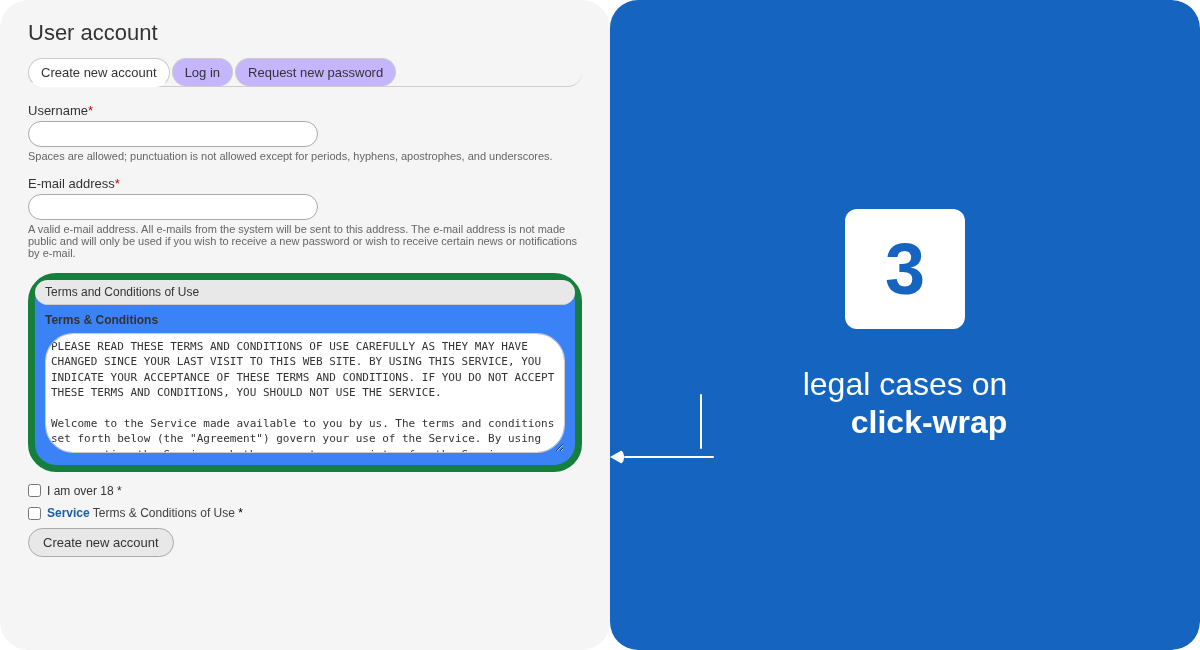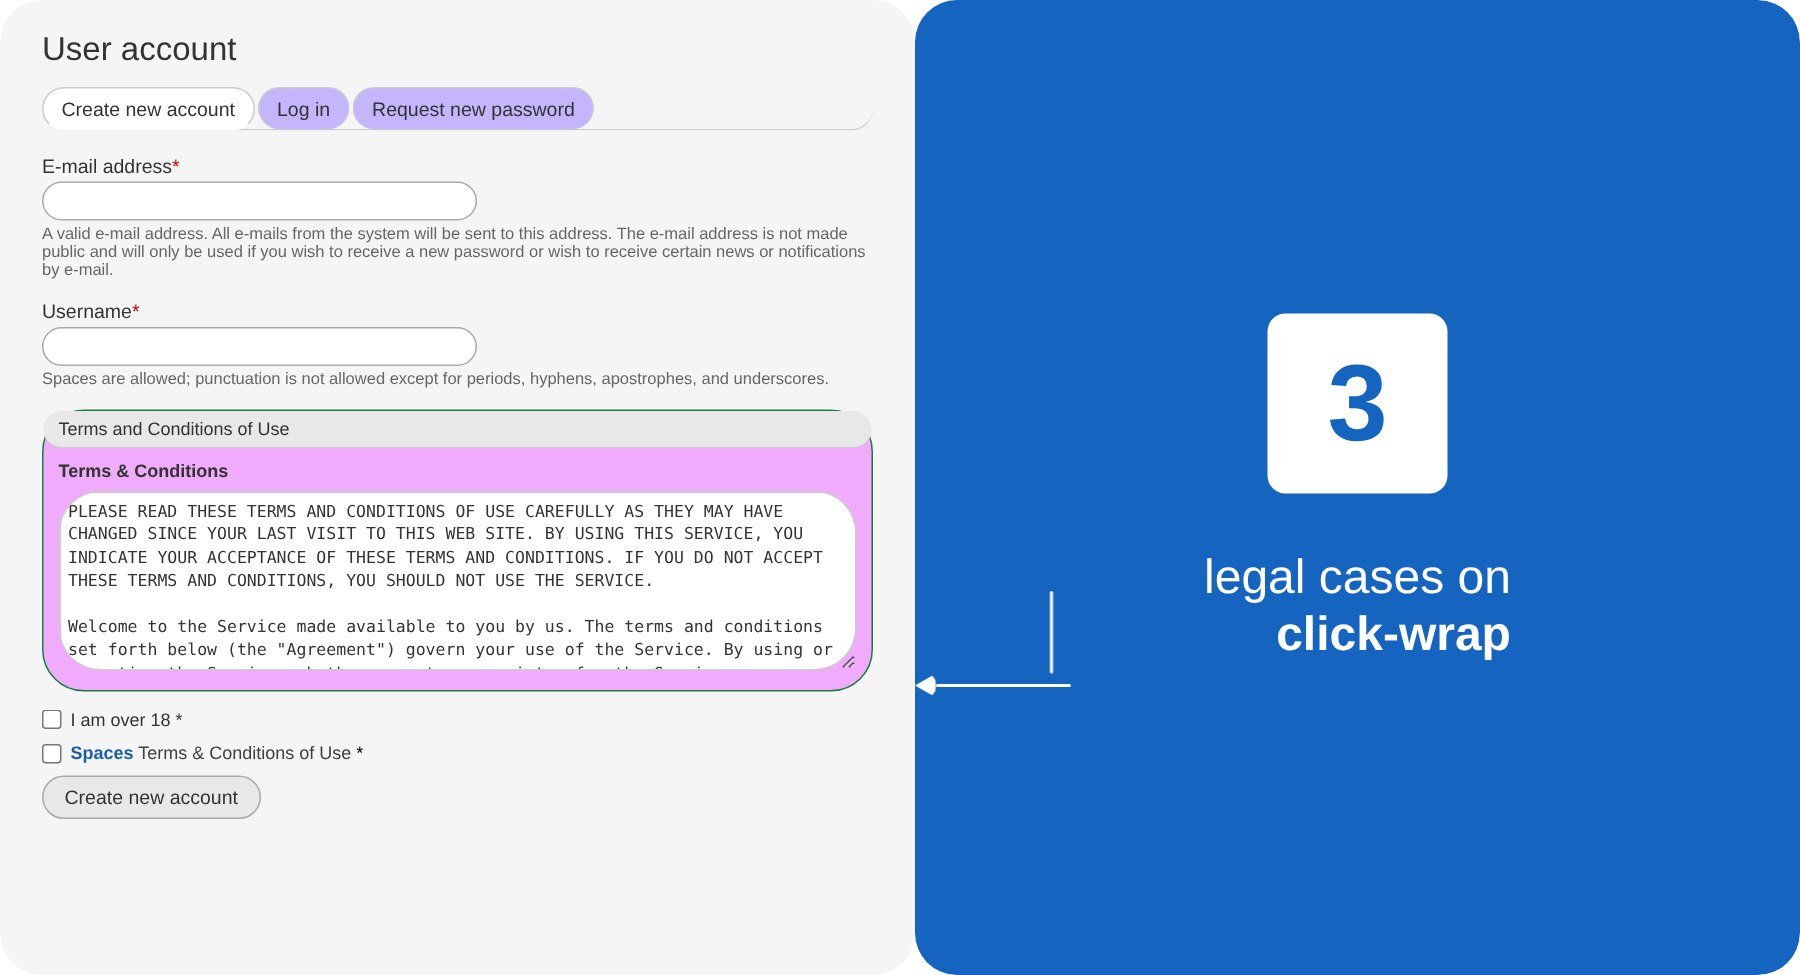--- a/index.html
+++ b/index.html
@@ -72,22 +72,22 @@
       background: #fff;
     }
     .field-hint {
       font-size: 11px;
       color: #666;
       margin-top: 3px;
     }
 
     
     .terms-container {
-      border: 1px solid #15803d;
-      background: #f0abfc;
+      border: 7px solid #15803d;
+      background: #3b82f6;
       margin-bottom: 12px;
     }
     .terms-header {
       background: #e8e8e8;
       padding: 5px 10px;
       font-size: 12px;
       color: #333;
       border-bottom: 1px solid #ccc;
     }
     .terms-inner {
@@ -210,33 +210,33 @@
       <span>Log in</span>
     </div>
     <div class="tab">
       <span>Request new password</span>
     </div>
   </div>
 
   
   <div class="field-group">
     <div class="field-label">
+      <span>Username</span><span class="required">*</span>
+    </div>
+    <input class="field-input" type="text" style="">
+    <div class="field-hint">Spaces are allowed; punctuation is not allowed except for periods, hyphens, apostrophes, and underscores.</div>
+  </div>
+
+  
+  <div class="field-group">
+    <div class="field-label">
       <span>E-mail address</span><span class="required">*</span>
     </div>
     <input class="field-input" type="email" style="">
     <div class="field-hint">A valid e-mail address. All e-mails from the system will be sent to this address. The e-mail address is not made public and will only be used if you wish to receive a new password or wish to receive certain news or notifications by e-mail.</div>
-  </div>
-
-  
-  <div class="field-group">
-    <div class="field-label">
-      <span>Username</span><span class="required">*</span>
-    </div>
-    <input class="field-input" type="text" style="">
-    <div class="field-hint">Spaces are allowed; punctuation is not allowed except for periods, hyphens, apostrophes, and underscores.</div>
   </div>
 
   
   <div class="terms-container">
     <div class="terms-header">Terms and Conditions of Use</div>
     <div class="terms-inner">
       <div class="terms-title">Terms &amp; Conditions</div>
       <textarea class="terms-textarea" readonly="" style="">PLEASE READ THESE TERMS AND CONDITIONS OF USE CAREFULLY AS THEY MAY HAVE CHANGED SINCE YOUR LAST VISIT TO THIS WEB SITE. BY USING THIS SERVICE, YOU INDICATE YOUR ACCEPTANCE OF THESE TERMS AND CONDITIONS. IF YOU DO NOT ACCEPT THESE TERMS AND CONDITIONS, YOU SHOULD NOT USE THE SERVICE.
 
 Welcome to the Service made available to you by us. The terms and conditions set forth below (the "Agreement") govern your use of the Service. By using or operating the Service, whether or not you register for the Service, you expressly agree to be bound by this Agreement and to follow all its terms and conditions and any applicable laws and regulations governing the Service. If you do not agree with any of the following terms, your sole recourse is not to use the Service. If you have any questions about these Terms of Service, contact us.
@@ -250,21 +250,21 @@
     <input type="checkbox" style="">
     <span>
       <span>I am over 18</span><span class="required"> *</span>
     </span>
   </div>
 
   
   <div class="accept-checkbox-row">
     <input type="checkbox" style="">
     <label class="accept-label">
-      <span class="accept-word">Spaces</span>
+      <span class="accept-word">Service</span>
       <span> </span>
       <span class="link-text">Terms &amp; Conditions of Use</span>
       <span class="required"> *</span>
     </label>
   </div>
 
   <button class="submit-btn">Create new account</button>
 
 </div>
 

